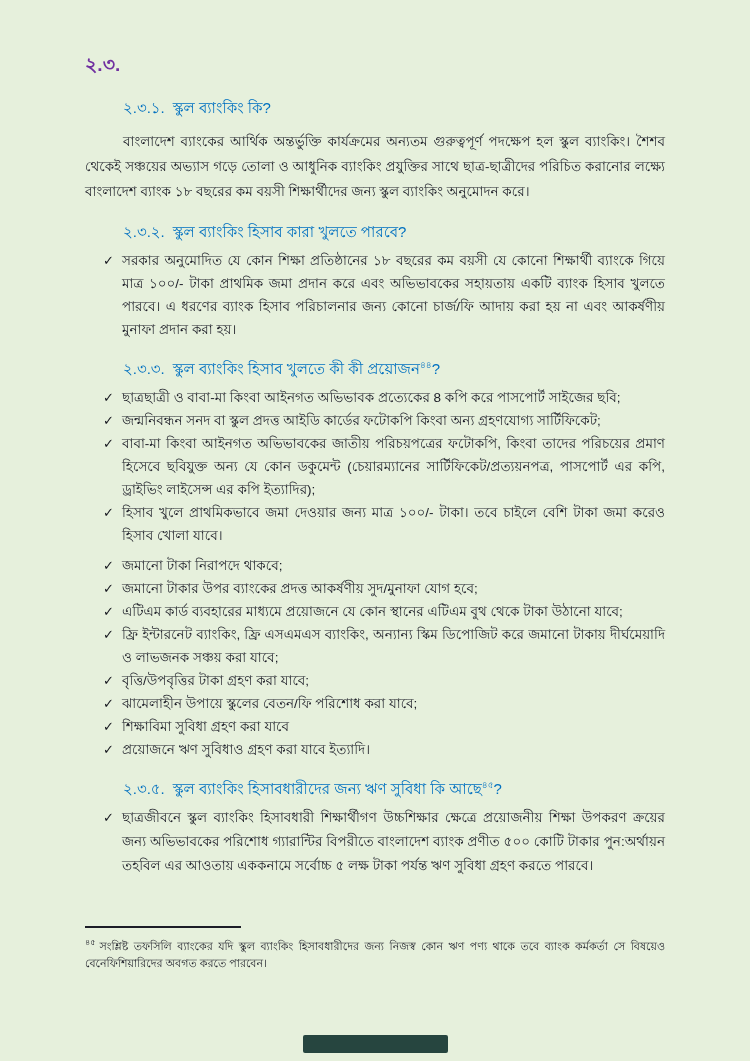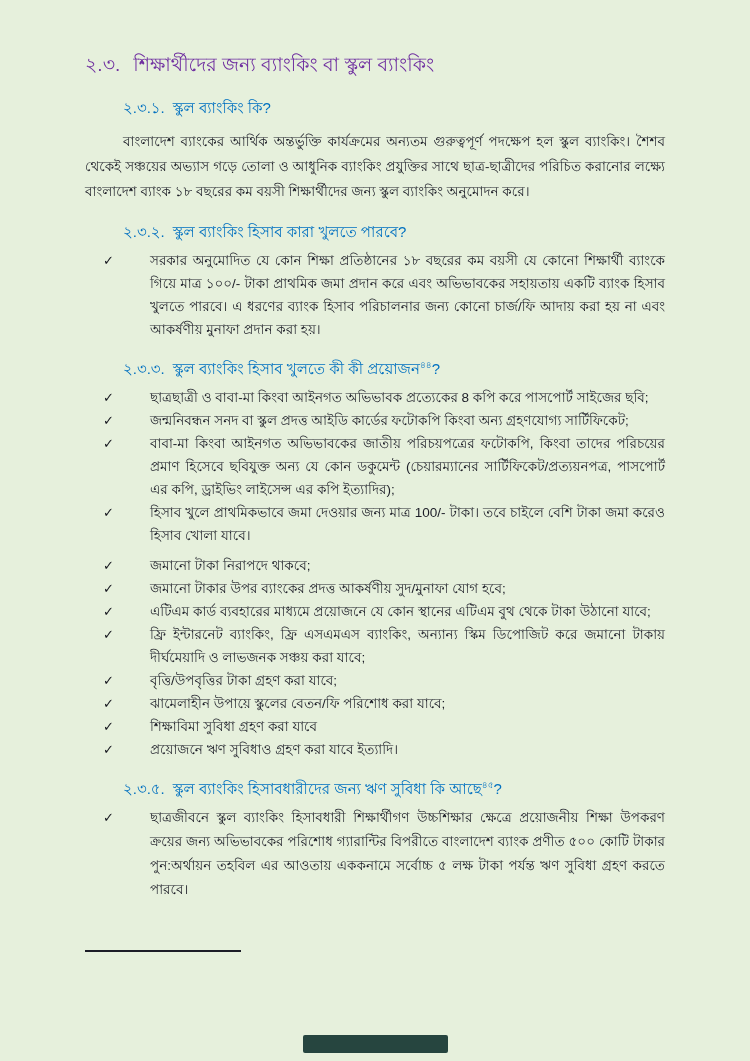--- a/index.html
+++ b/index.html
@@ -12,21 +12,21 @@
     color: #1c1d27;
   }
   .page {
     position: absolute;
     left: 85px; right: 85px; top: 0; bottom: 0;
   }
   h1.title {
     margin: 52px 0 0 0;
     font-size: 19px;
     line-height: 26px;
-    font-weight: normal;
+    font-weight: bold;
     color: #7030a0;
     display: flex;
   }
   h1.title .num { margin-right: 13px; }
   h2.heading {
     margin: 18px 0 0 0;
     padding-left: 38px;
     font-size: 15px;
     line-height: 20px;
     font-weight: normal;
@@ -56,21 +56,20 @@
   .sec-5 ul.bullets li { line-height: 24px; }
   ul.bullets .check {
     flex: 0 0 19px;
     width: 19px;
     font-size: 13px;
     color: #15161e;
   }
   ul.bullets .btext {
     flex: 1;
     text-align: justify;
-    margin-left: 28px;
   }
   .footnotes { margin-top: 48px; }
   .fn-rule {
     width: 156px;
     height: 2px;
     background: #1c1d27;
     margin: 0;
   }
   .footnote {
     margin-top: 6px;
@@ -92,21 +91,20 @@
     border-radius: 2px;
   }
 </style>
 </head>
 <body>
 
 <div class="page">
 
   <h1 class="title">
     <span class="num">২.৩.</span>
-    <span>শিক্ষার্থীদের জন্য ব্যাংকিং বা স্কুল ব্যাংকিং</span>
   </h1>
 
   <section class="sec-1">
     <h2 class="heading">
       <span class="num">২.৩.১.</span><span>স্কুল ব্যাংকিং কি?</span>
     </h2>
     <p class="para">বাংলাদেশ ব্যাংকের আর্থিক অন্তর্ভুক্তি কার্যক্রমের অন্যতম গুরুত্বপূর্ণ পদক্ষেপ হল স্কুল ব্যাংকিং। শৈশব থেকেই সঞ্চয়ের অভ্যাস গড়ে তোলা ও আধুনিক ব্যাংকিং প্রযুক্তির সাথে ছাত্র-ছাত্রীদের পরিচিত করানোর লক্ষ্যে বাংলাদেশ ব্যাংক ১৮ বছরের কম বয়সী শিক্ষার্থীদের জন্য স্কুল ব্যাংকিং অনুমোদন করে।</p>
   </section>
 
   <section class="sec-2">
@@ -133,21 +131,21 @@
       <li>
         <span class="check">✓</span>
         <span class="btext">জন্মনিবন্ধন সনদ বা স্কুল প্রদত্ত আইডি কার্ডের ফটোকপি কিংবা অন্য গ্রহণযোগ্য সার্টিফিকেট;</span>
       </li>
       <li>
         <span class="check">✓</span>
         <span class="btext">বাবা-মা কিংবা আইনগত অভিভাবকের জাতীয় পরিচয়পত্রের ফটোকপি, কিংবা তাদের পরিচয়ের প্রমাণ হিসেবে ছবিযুক্ত অন্য যে কোন ডকুমেন্ট (চেয়ারম্যানের সার্টিফিকেট/প্রত্যয়নপত্র, পাসপোর্ট এর কপি, ড্রাইভিং লাইসেন্স এর কপি ইত্যাদির);</span>
       </li>
       <li>
         <span class="check">✓</span>
-        <span class="btext">হিসাব খুলে প্রাথমিকভাবে জমা দেওয়ার জন্য মাত্র 100/- টাকা। তবে চাইলে বেশি টাকা জমা করেও হিসাব খোলা যাবে।</span>
+        <span class="btext">হিসাব খুলে প্রাথমিকভাবে জমা দেওয়ার জন্য মাত্র ১০০/- টাকা। তবে চাইলে বেশি টাকা জমা করেও হিসাব খোলা যাবে।</span>
       </li>
     </ul>
   </section>
 
   <section class="sec-4">
     <ul class="bullets">
       <li>
         <span class="check">✓</span>
         <span class="btext">জমানো টাকা নিরাপদে থাকবে;</span>
       </li>
@@ -189,17 +187,20 @@
     <ul class="bullets">
       <li>
         <span class="check">✓</span>
         <span class="btext">ছাত্রজীবনে স্কুল ব্যাংকিং হিসাবধারী শিক্ষার্থীগণ উচ্চশিক্ষার ক্ষেত্রে প্রয়োজনীয় শিক্ষা উপকরণ ক্রয়ের জন্য অভিভাবকের পরিশোধ গ্যারান্টির বিপরীতে বাংলাদেশ ব্যাংক প্রণীত ৫০০ কোটি টাকার পুন:অর্থায়ন তহবিল এর আওতায় এককনামে সর্বোচ্চ ৫ লক্ষ টাকা পর্যন্ত ঋণ সুবিধা গ্রহণ করতে পারবে।</span>
       </li>
     </ul>
   </section>
 
   <div class="footnotes">
     <div class="fn-rule"></div>
+    <div class="footnote">
+      <sup>৪৫</sup><span>সংশ্লিষ্ট তফসিলি ব্যাংকের যদি স্কুল ব্যাংকিং হিসাবধারীদের জন্য নিজস্ব কোন ঋণ পণ্য থাকে তবে ব্যাংক কর্মকর্তা সে বিষয়েও বেনেফিশিয়ারিদের অবগত করতে পারবেন।</span>
+    </div>
   </div>
 
 </div>
 
 <div class="home-bar"></div>
 
 </body></html>

